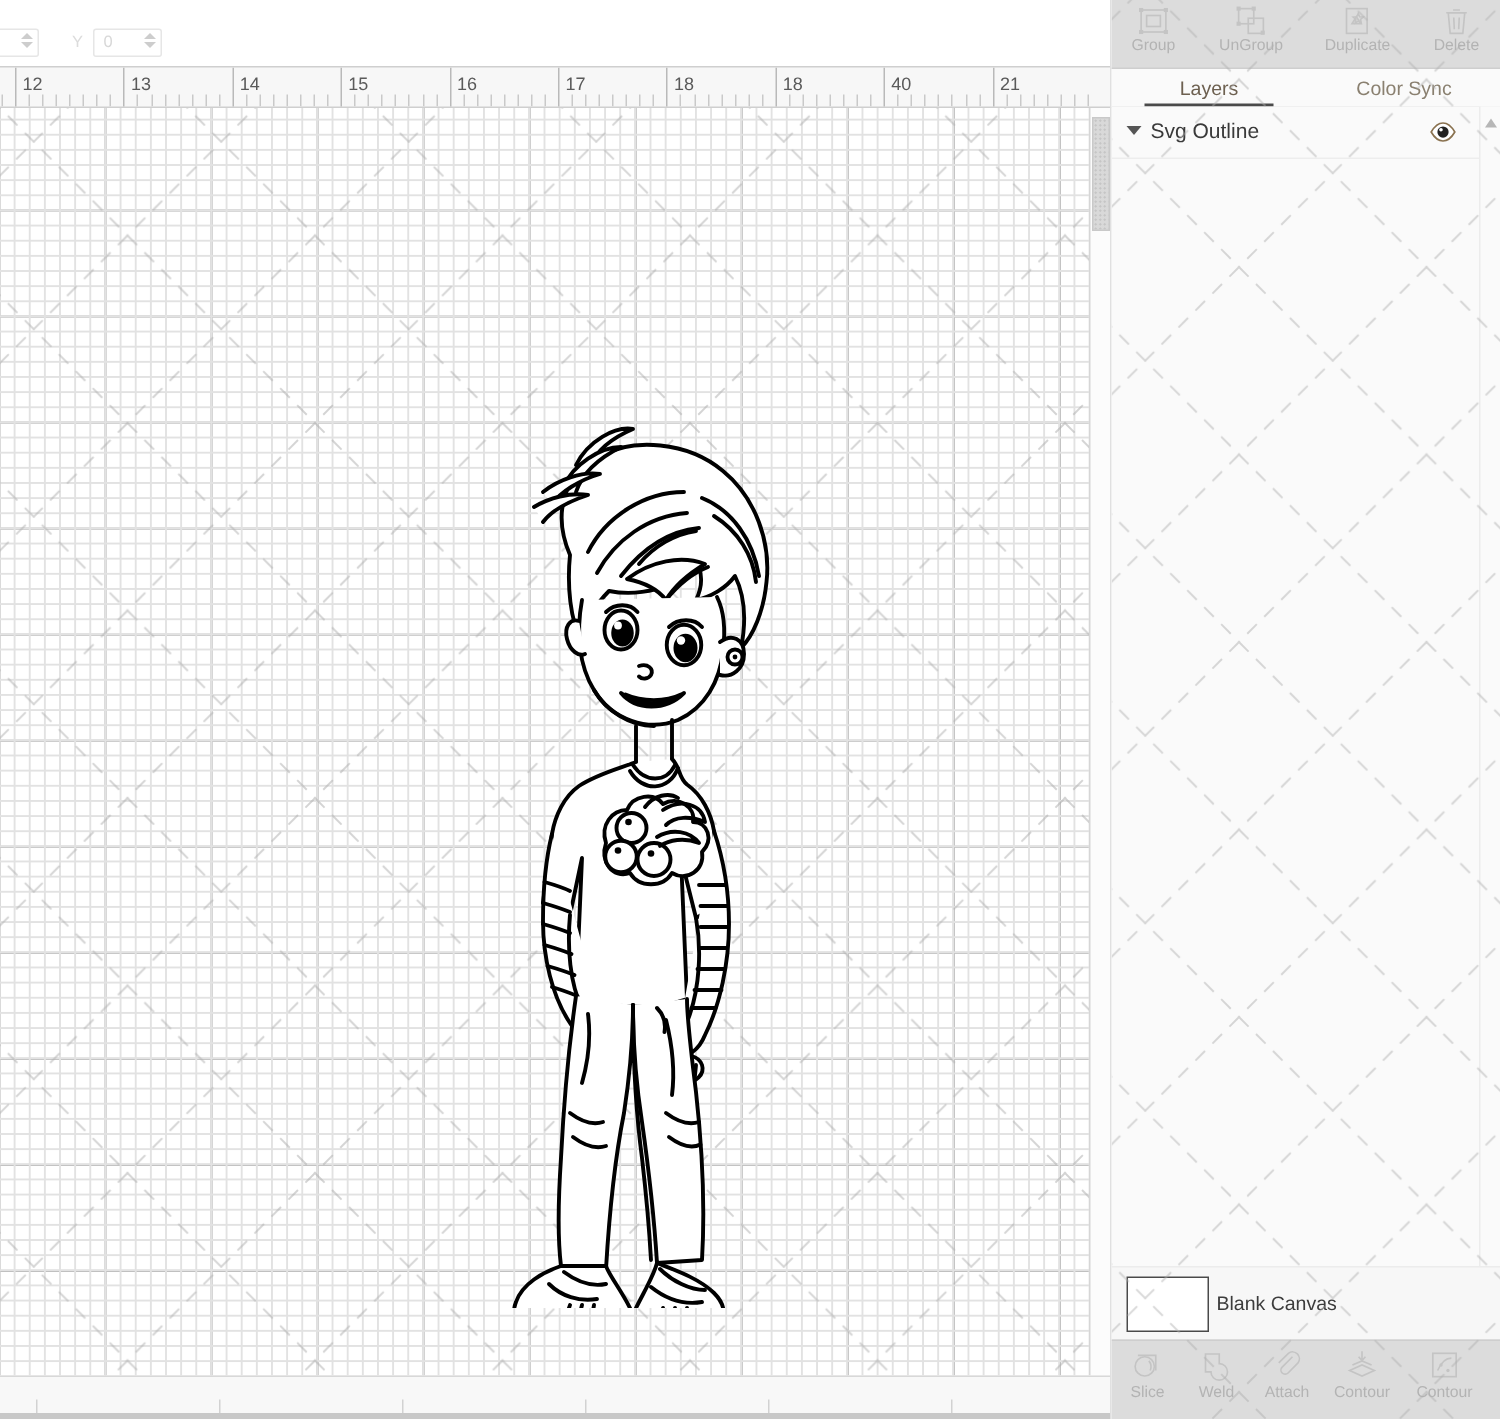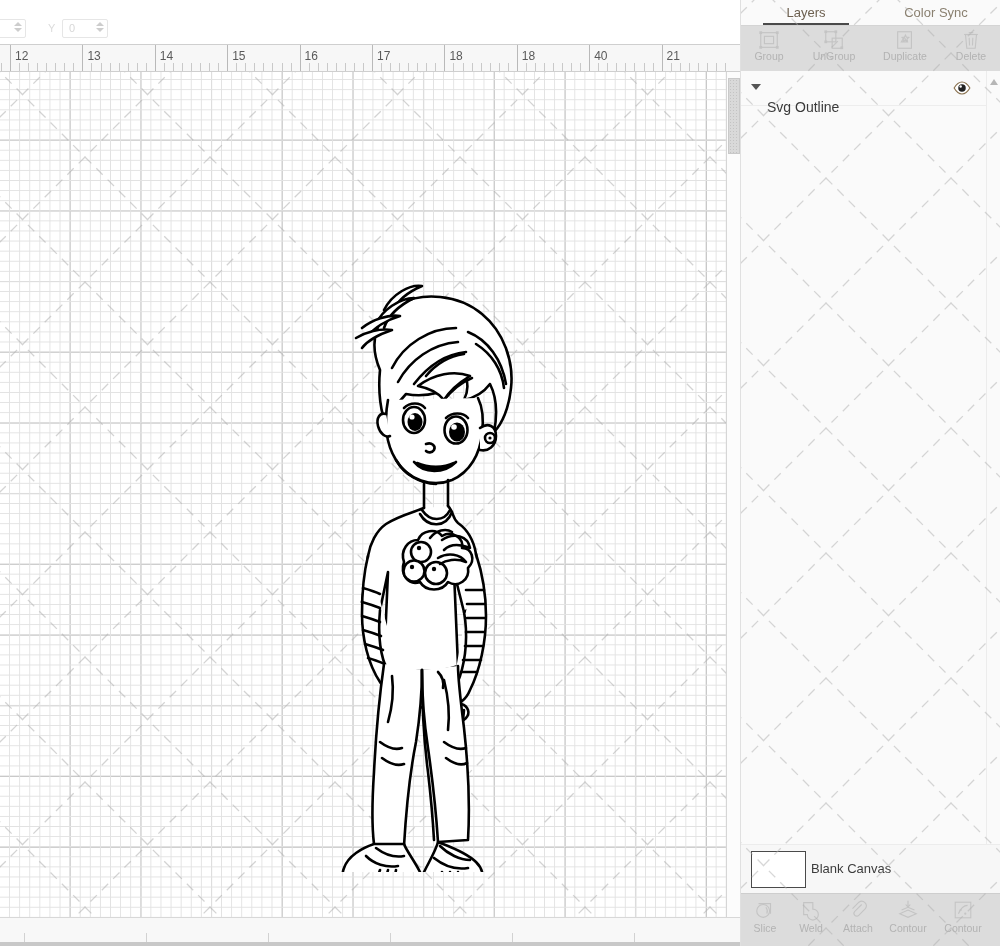--- a/index.html
+++ b/index.html
@@ -144,21 +144,21 @@
   }
   #layer-group-row{
     position:relative;height:34px;border-bottom:1px solid #ededed;
   }
   #disclosure{
     position:absolute;left:10px;top:13px;width:0;height:0;
     border-left:5px solid transparent;border-right:5px solid transparent;
     border-top:6px solid #555;
   }
   #group-title{
-    position:absolute;left:26px;top:8px;font-size:14px;color:#3a3a3a;margin-top:20px;
+    position:absolute;left:26px;top:8px;font-size:14px;color:#3a3a3a;
   }
   #eye-icon{position:absolute;left:212px;top:10px;width:18px;height:14px;}
 
   #layer-item-row{
     position:relative;height:40px;
   }
   #layer-thumb{
     position:absolute;left:32px;top:3px;width:20px;height:34px;
   }
   #layer-name{
@@ -532,29 +532,20 @@
         <div class="hseg" style="left: 146px;"></div>
         <div class="hseg" style="left: 268px;"></div>
         <div class="hseg" style="left: 390px;"></div>
         <div class="hseg" style="left: 512px;"></div>
         <div class="hseg" style="left: 634px;"></div>
       </div>
   </div>
 
   <div id="panel">
 
-    <div id="tabs">
-      <div class="tab active" id="tab-layers">
-        <span>Layers</span>
-      </div>
-      <div class="tab" id="tab-colorsync">
-        <span>Color Sync</span>
-      </div>
-    </div>
-
     <div id="actionbar">
 
       <div class="act" id="act-group">
         <svg class="ico" viewBox="0 0 24 24">
           <rect x="3" y="4" width="18" height="16" class="disabled-ico"></rect>
           <rect x="7" y="8" width="10" height="8" class="disabled-ico"></rect>
           <rect x="1.5" y="2.5" width="3" height="3" fill="#c4c4c4" stroke="none"></rect>
           <rect x="19.5" y="2.5" width="3" height="3" fill="#c4c4c4" stroke="none"></rect>
           <rect x="1.5" y="18.5" width="3" height="3" fill="#c4c4c4" stroke="none"></rect>
           <rect x="19.5" y="18.5" width="3" height="3" fill="#c4c4c4" stroke="none"></rect>
@@ -584,20 +575,29 @@
       </div>
 
       <div class="act" id="act-delete">
         <svg class="ico" viewBox="0 0 24 24">
           <path d="M6,6 L18,6 L16.6,21 L7.4,21 Z" class="disabled-ico"></path>
           <path d="M4.5,6 L19.5,6" class="disabled-ico"></path>
           <path d="M9.5,4 L14.5,4" class="disabled-ico"></path>
           <path d="M10,9.5 L10.4,18 M14,9.5 L13.6,18" class="disabled-ico"></path>
         </svg>
         <span class="cap">Delete</span>
+      </div>
+    </div>
+
+    <div id="tabs">
+      <div class="tab active" id="tab-layers">
+        <span>Layers</span>
+      </div>
+      <div class="tab" id="tab-colorsync">
+        <span>Color Sync</span>
       </div>
     </div>
 
     <div id="layerlist">
 
       <div id="layer-group-row">
         <span id="disclosure"></span>
         <span id="group-title">Svg Outline</span>
         <svg id="eye-icon" viewBox="0 0 24 18">
           <path d="M1.5,9 C5,3 9,1 12,1 C15,1 19,3 22.5,9 C19,15 15,17 12,17 C9,17 5,15 1.5,9 Z" fill="#fff" stroke="#8a7250" stroke-width="1.5"></path>

